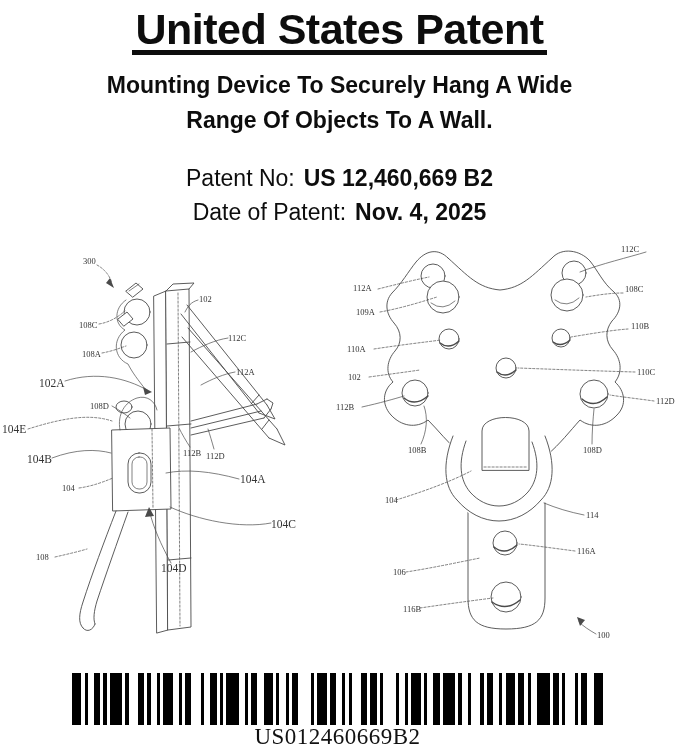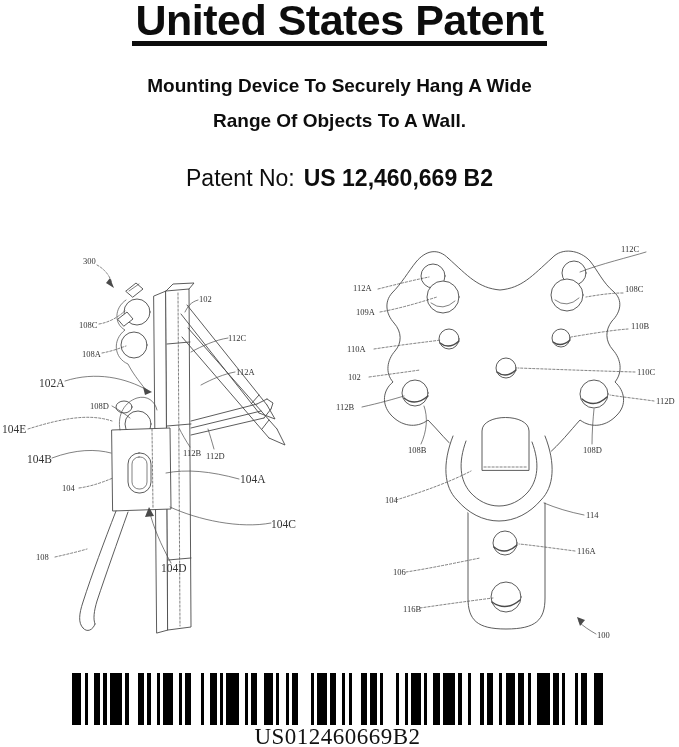--- a/index.html
+++ b/index.html
@@ -4,23 +4,23 @@
 <style>
   html,body{margin:0;padding:0;}
   body{
     width:679px;height:747px;position:relative;background:#ffffff;
     font-family:"Liberation Sans",sans-serif;color:#0d0d0d;overflow:hidden;
   }
   .center{position:absolute;left:0;right:0;text-align:center;}
   .title-wrap{top:0px;}
   .title{
     display:inline-block;margin:0;font-size:43px;font-weight:bold;letter-spacing:-0.5px;
-    line-height:40px;border-bottom:5px solid #0d0d0d;padding:0 3px 1px 3px;
-  }
-  .subtitle{top:68px;font-size:19px;font-weight:bold;line-height:35px;}
+    line-height:40px;border-bottom:5px solid #0d0d0d;padding:9px 3px 1px 3px;
+  }
+  .subtitle{top:68px;font-size:23px;font-weight:bold;line-height:35px;}
   .meta{top:161px;font-size:23px;line-height:34px;}
   .meta .lbl{font-weight:normal;}
   .meta .val{font-weight:bold;margin-left:9px;}
   svg.figs{position:absolute;left:0;top:228px;}
   svg.figs path, svg.figs circle, svg.figs rect, svg.figs ellipse{
     fill:none;stroke:#4a4a4a;stroke-width:0.9;stroke-linecap:round;
   }
   svg.figs .wf{fill:#ffffff;}
   svg.figs .nf{stroke:none;fill:#ffffff;}
   svg.figs .ld{stroke-width:0.7;}
@@ -45,20 +45,23 @@
 </div>
 
 <div class="center subtitle">
   <div>Mounting Device To Securely Hang A Wide</div>
   <div>Range Of Objects To A Wall.</div>
 </div>
 
 <div class="center meta">
   <div>
     <span class="lbl">Patent No:</span><span class="val">US 12,460,669 B2</span>
+  </div>
+  <div>
+    <span class="lbl">Date of Patent:</span><span class="val">Nov. 4, 2025</span>
   </div>
 </div>
 
 <svg class="figs" width="679" height="436" viewBox="0 228 679 436">
 
   <g>
 
     <path class="wf" d="M154,296 L166,291 L168,630 L157,633 Z"></path>
     <path class="wf" d="M166,291 L189,289 L191,627 L168,630 Z"></path>
     <path d="M166,291 L173,284 L194,283 L189,289"></path>

